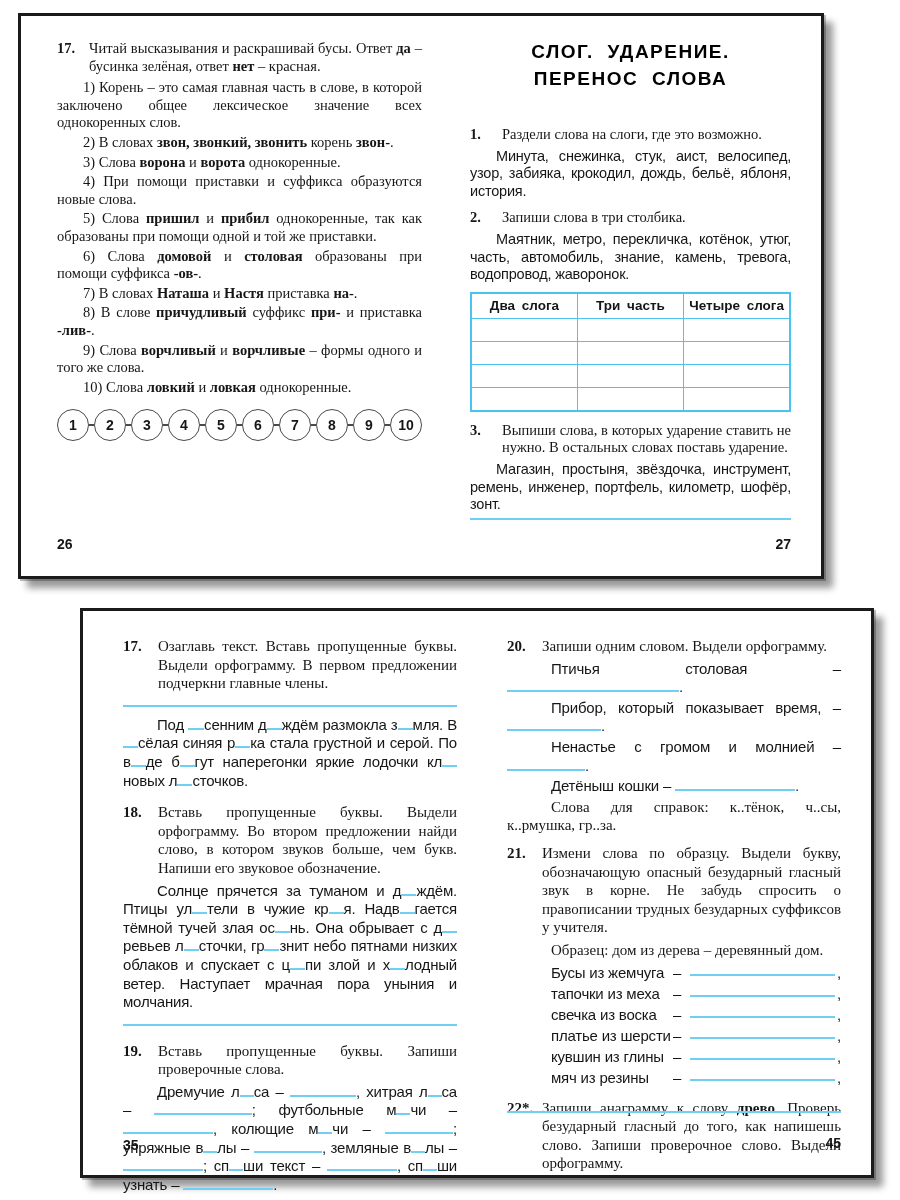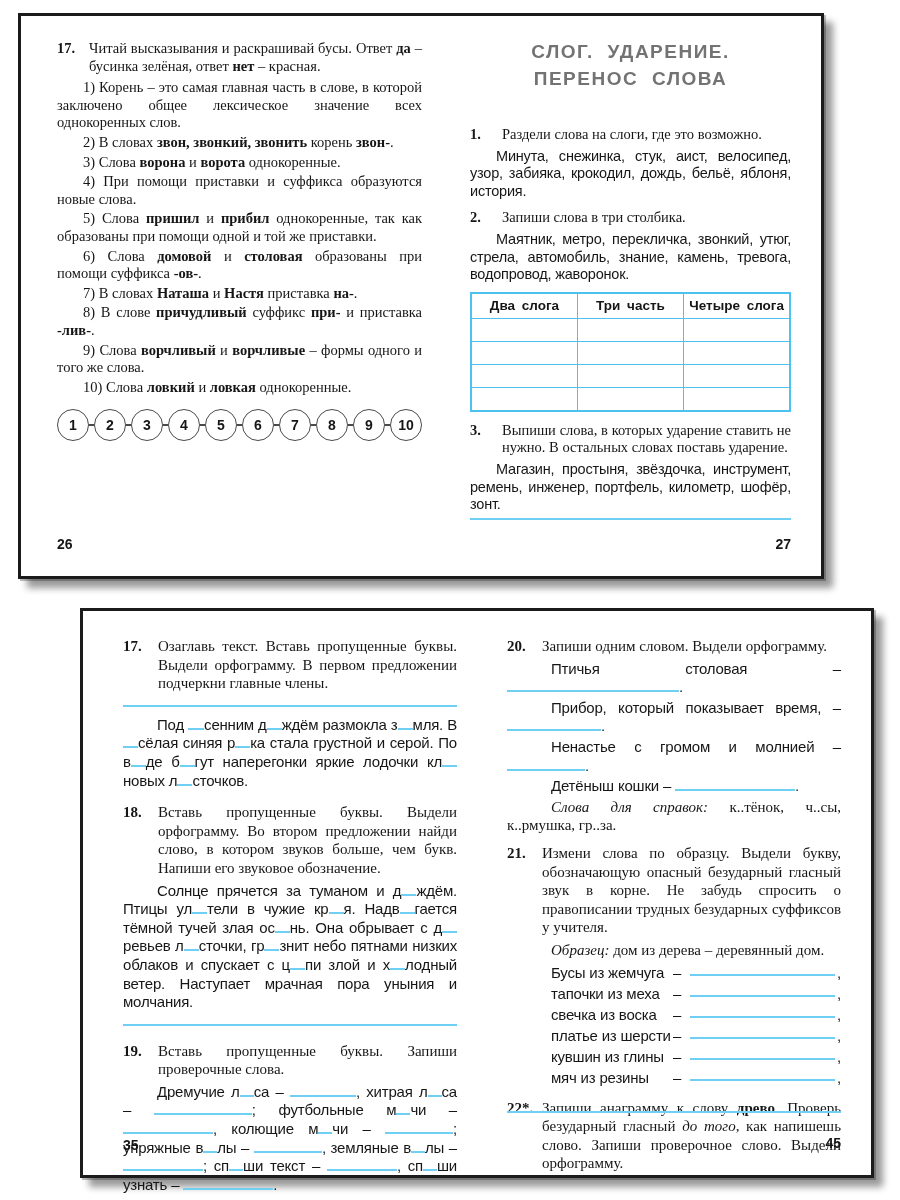--- a/index.html
+++ b/index.html
@@ -21,32 +21,32 @@
   #page-45{padding:26px 30px 0 18px;}
 
   .task{display:flex;margin:0 0 4px 0;}
   .task-num{flex:none;min-width:28px;padding-right:4px;font-weight:bold;}
   #spread-bottom .task-num{min-width:31px;}
   .task-text{flex:1;text-align:justify;}
   p.para{margin:0 0 2px 0;text-align:justify;text-indent:26px;}
   .sans{font-family:"Liberation Sans","DejaVu Sans",sans-serif;letter-spacing:-0.2px;}
   #spread-bottom p.para{text-indent:34px;}
   .rb{font-weight:bold;}
-  .ri{font-style:italic;}
+  .ri{}
   .blank{display:inline-block;height:12px;border-bottom:2px solid #6fd0f3;}
   .ansline{height:2px;background:#6fd0f3;}
   .inflow-line{margin:12px 0 9px 0;}
   .abs-line{position:absolute;left:18px;right:30px;bottom:56px;}
   #page-45 .abs-line{bottom:62px;}
   .pagenum{position:absolute;bottom:24px;font:bold 14px "Liberation Sans",sans-serif;text-align:right;}
   .pagenum.pn-left{left:36px;}
   .pagenum.pn-right{right:30px;}
   #page-44 .pagenum{left:40px;bottom:22px;}
 
-  .heading{color:#737373;text-align:center;
+  .heading{color:#000000;text-align:center;
            font:bold 19px "Liberation Sans","DejaVu Sans",sans-serif;
            letter-spacing:1.5px;word-spacing:7px;line-height:27px;margin:6px 0 34px 0;}
 
   table.syll{border-collapse:collapse;width:100%;margin:8px 0 10px 0;
              border:2.5px solid #4cc2ee;table-layout:fixed;}
   table.syll th{border:1.5px solid #4cc2ee;height:22px;
                 font:bold 13.5px "Liberation Sans",sans-serif;word-spacing:3px;}
   table.syll td{border:1.5px solid #4cc2ee;height:20px;}
 
   .beads{display:flex;align-items:center;margin-top:13px;}
@@ -117,21 +117,21 @@
     <div class="task">
       <span class="task-num">1.</span>
       <span class="task-text">Раздели слова на слоги, где это возможно.</span>
     </div>
     <p class="para sans">Минута, снежинка, стук, аист, велосипед, узор, забияка, крокодил, дождь, бельё, яблоня, история.</p>
     <div class="gap-s"></div>
     <div class="task">
       <span class="task-num">2.</span>
       <span class="task-text">Запиши слова в три столбика.</span>
     </div>
-    <p class="para sans">Маятник, метро, перекличка, звонкий, утюг, стрела, автомобиль, знание, камень, тревога, водопровод, жаворонок.</p>
+    <p class="para sans">Маятник, метро, перекличка, котёнок, утюг, часть, автомобиль, знание, камень, тревога, водопровод, жаворонок.</p>
     <table class="syll">
       <thead>
         <tr>
           <th>Два слога</th>
           <th>Три часть</th>
           <th>Четыре слога</th>
         </tr>
       </thead>
       <tbody>
         <tr>

